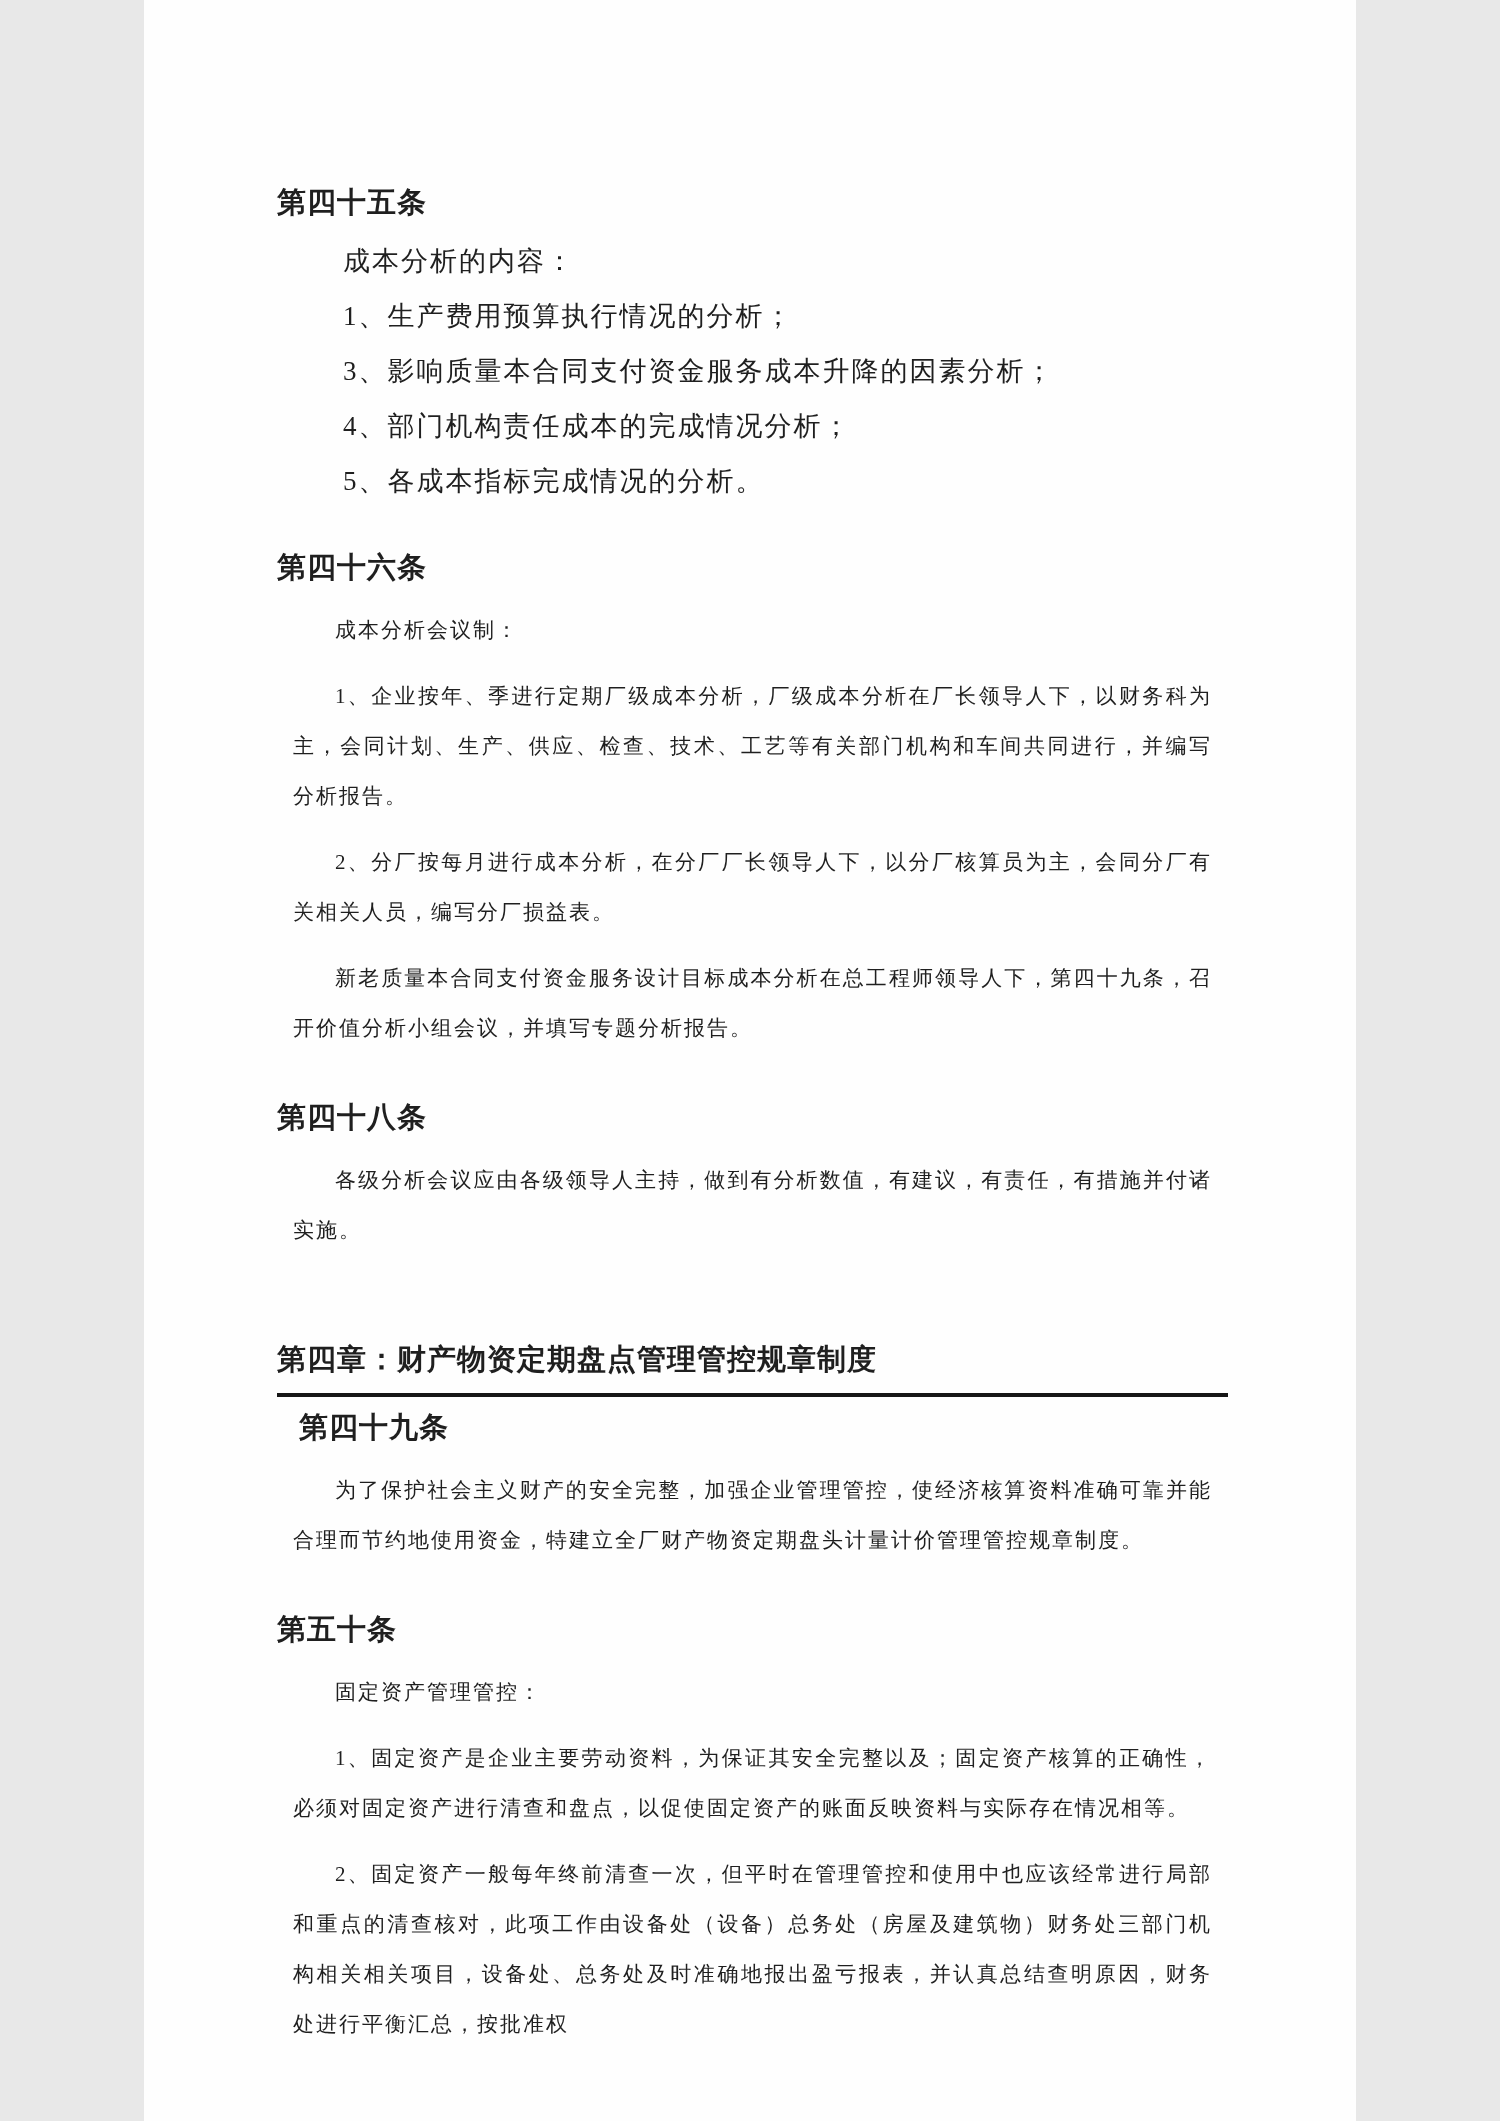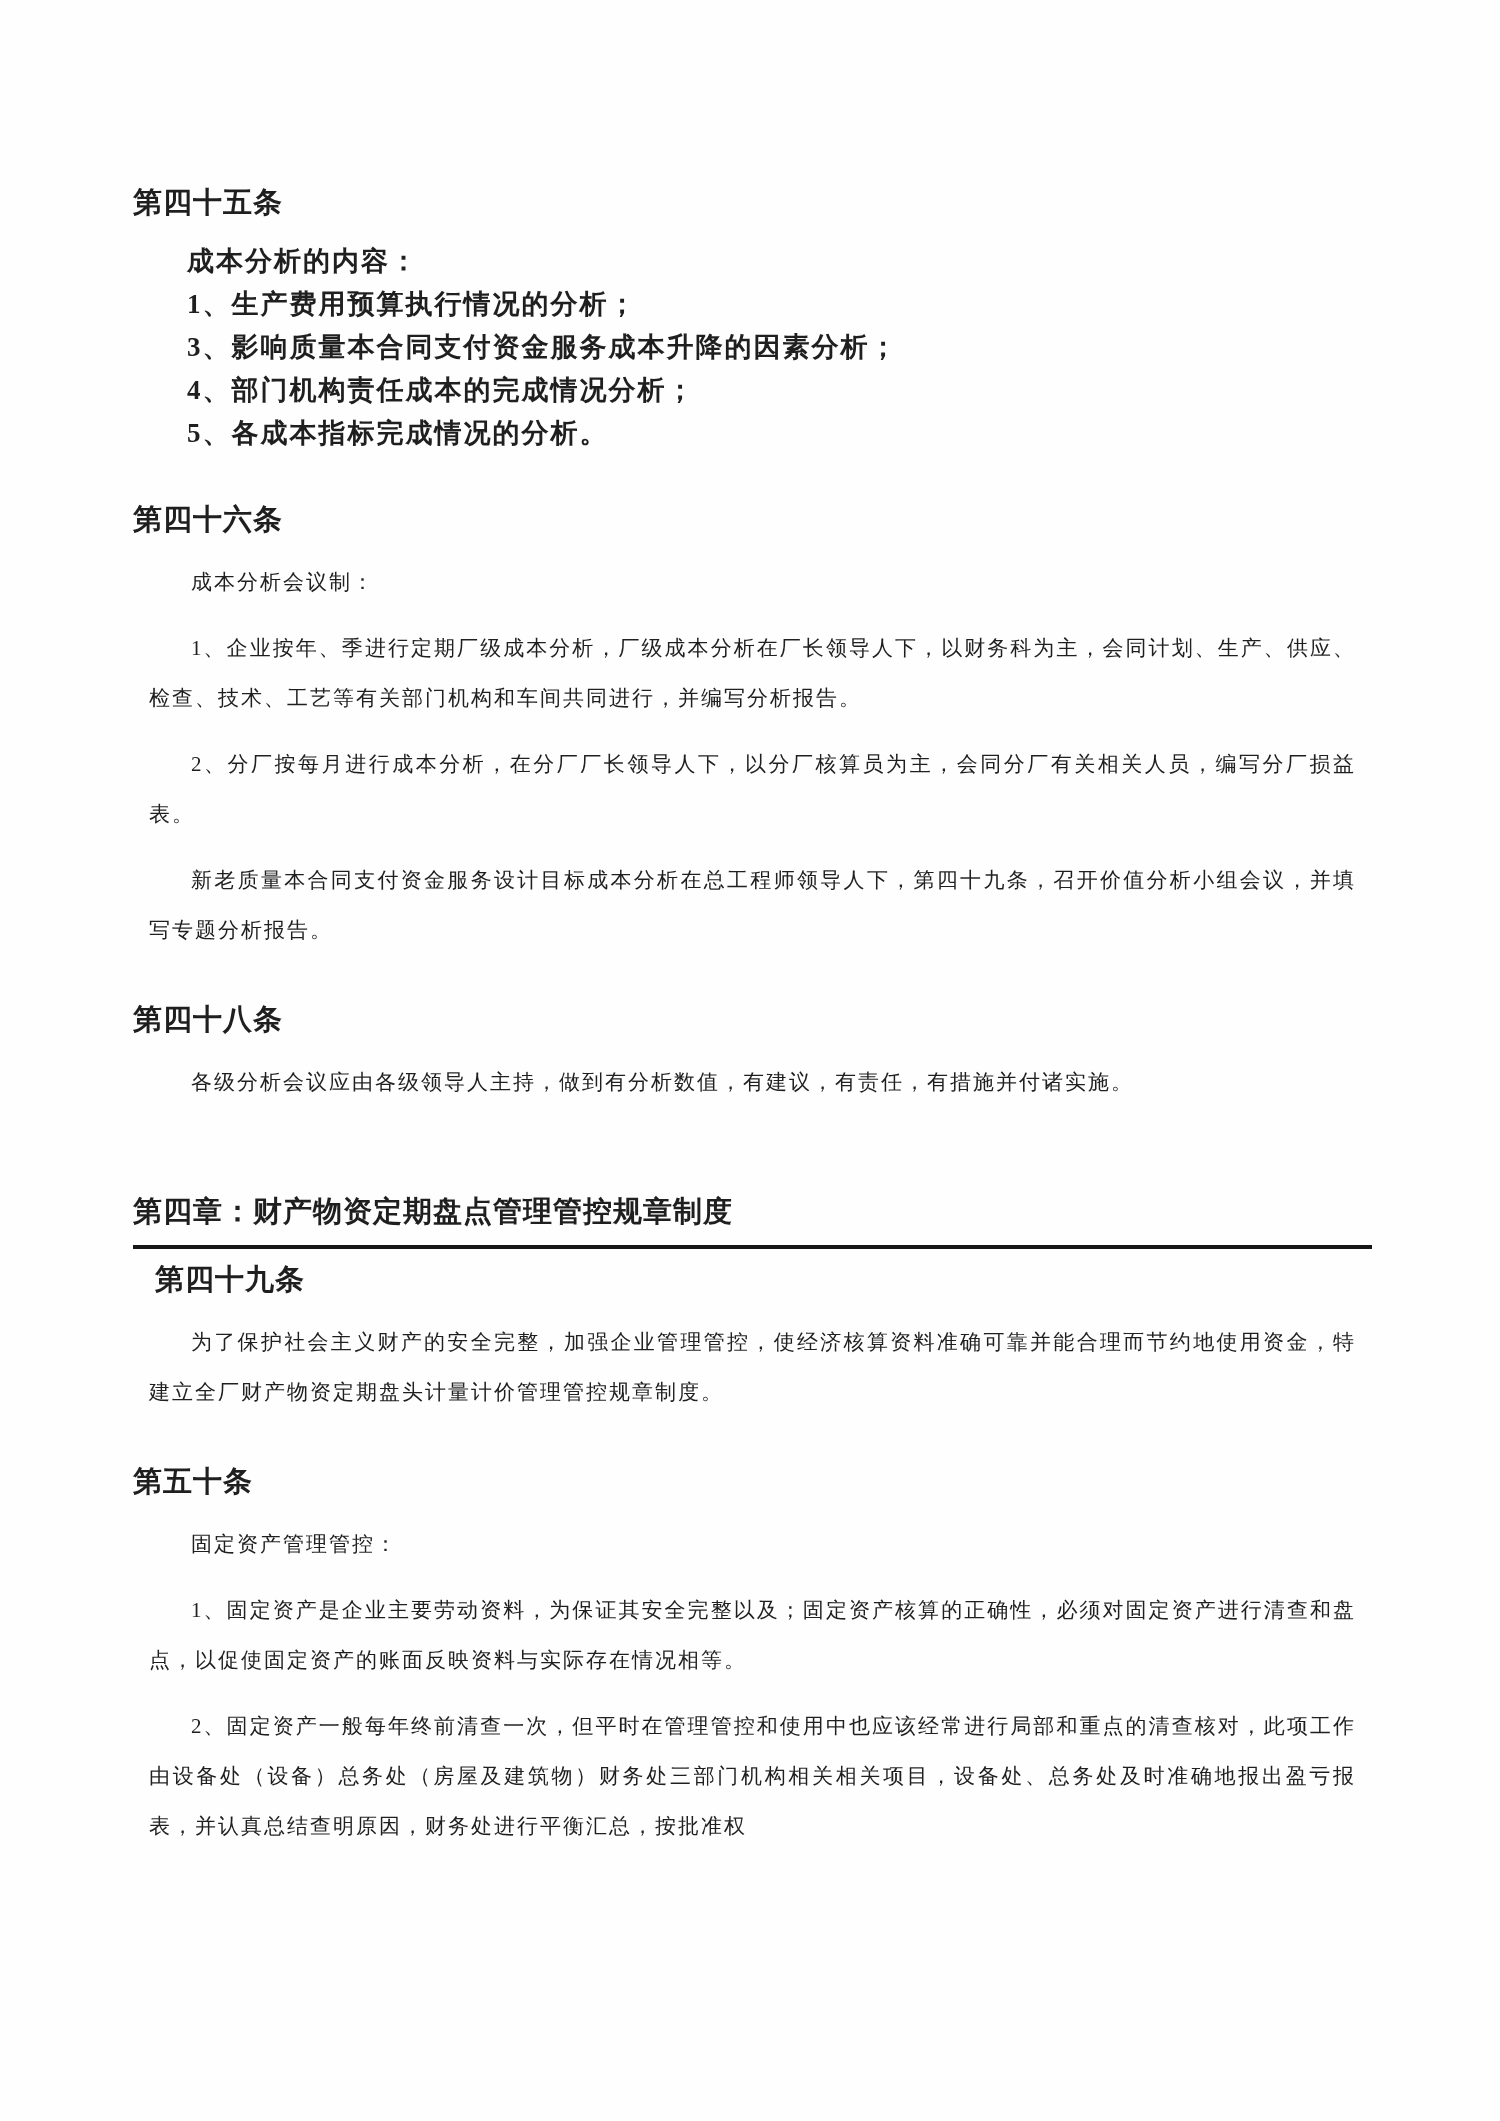--- a/index.html
+++ b/index.html
@@ -2,21 +2,21 @@
 <html><head>
 <meta charset="utf-8">
 <style>
   html, body {
     margin: 0;
     padding: 0;
     background: #e8e8e8;
   }
   .page {
     position: relative;
-    width: 1500px;
+    width: 1212px;
     height: 2121px;
     margin: 0 auto;
     background: #fefefe;
     box-sizing: border-box;
     padding: 184px 128px 0 133px;
     overflow: hidden;
     color: #1f1f1f;
     font-family: "Liberation Serif", "DejaVu Serif", serif;
   }
   .h-article {
@@ -52,24 +52,23 @@
     line-height: 50px;
     letter-spacing: 2px;
     margin: 16px;
     text-indent: 2em;
     text-align: justify;
   }
   .list-item {
     font-size: 27px;
     line-height: 43px;
     letter-spacing: 2px;
-    margin: 0;
+    margin: 12px;
     text-indent: 2em;
     text-align: justify;
-    font-weight: bold;
   }
 </style>
 </head>
 <body>
 
 <div class="page">
 
   <div class="h-article first">第四十五条</div>
 
   <p class="list-item">成本分析的内容：</p>

